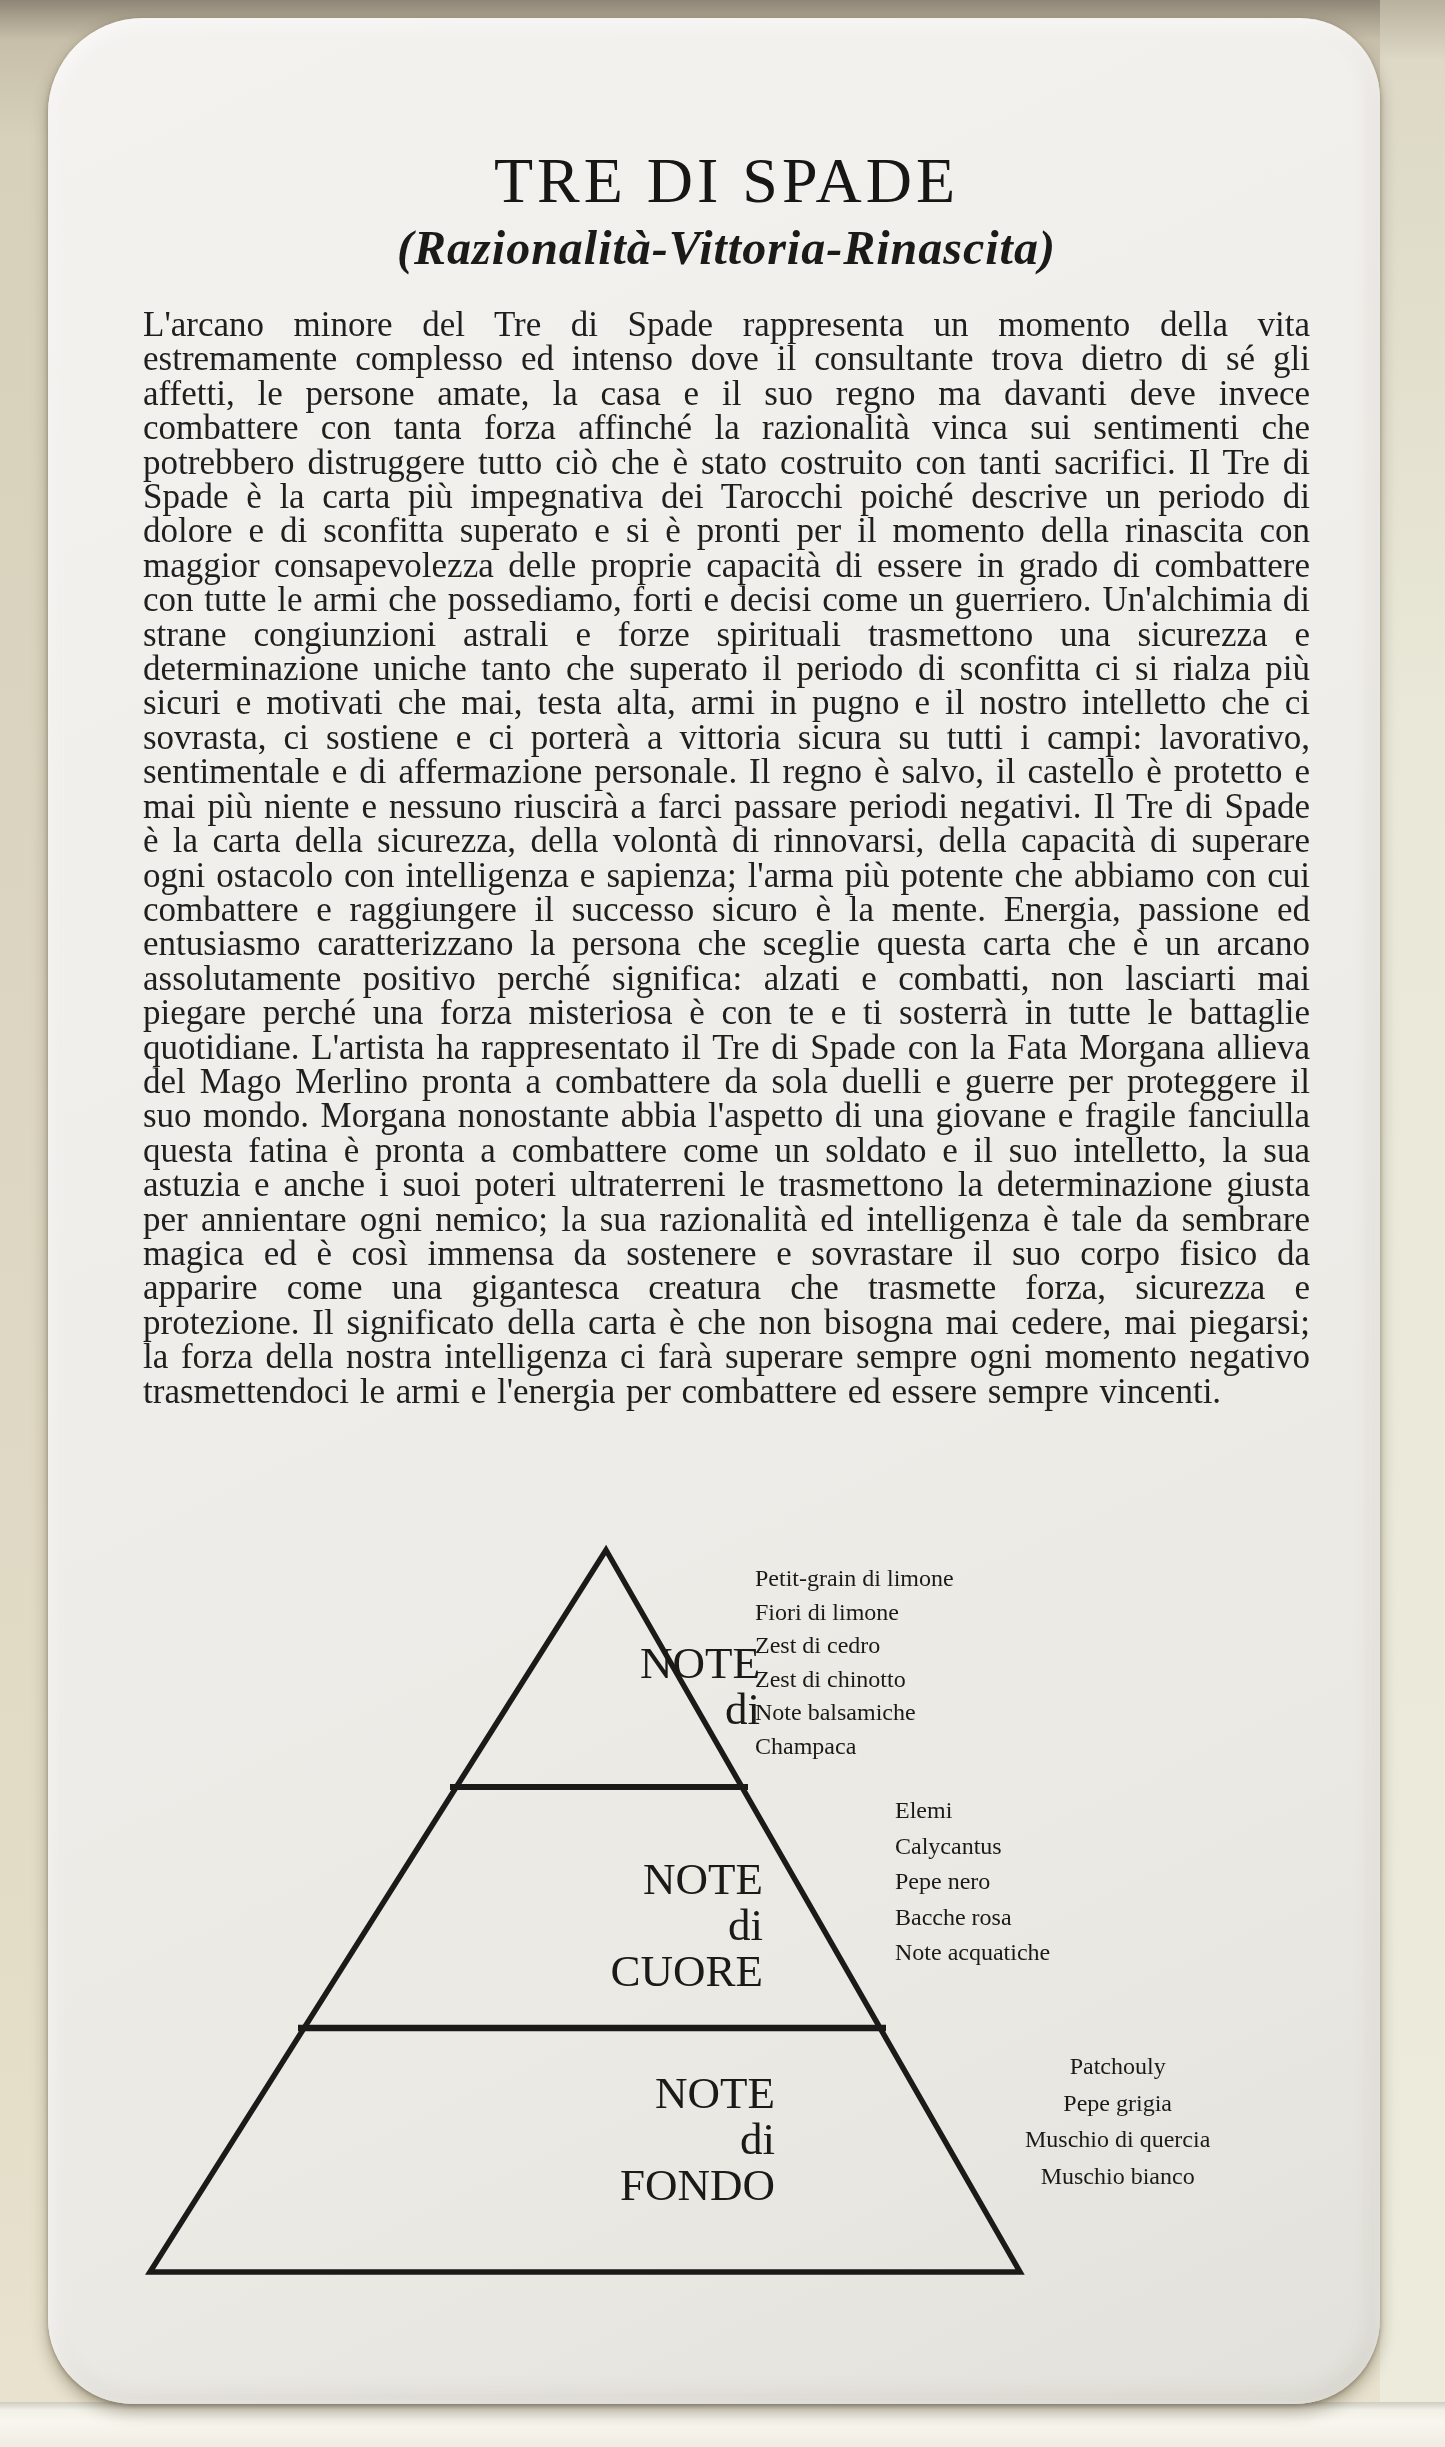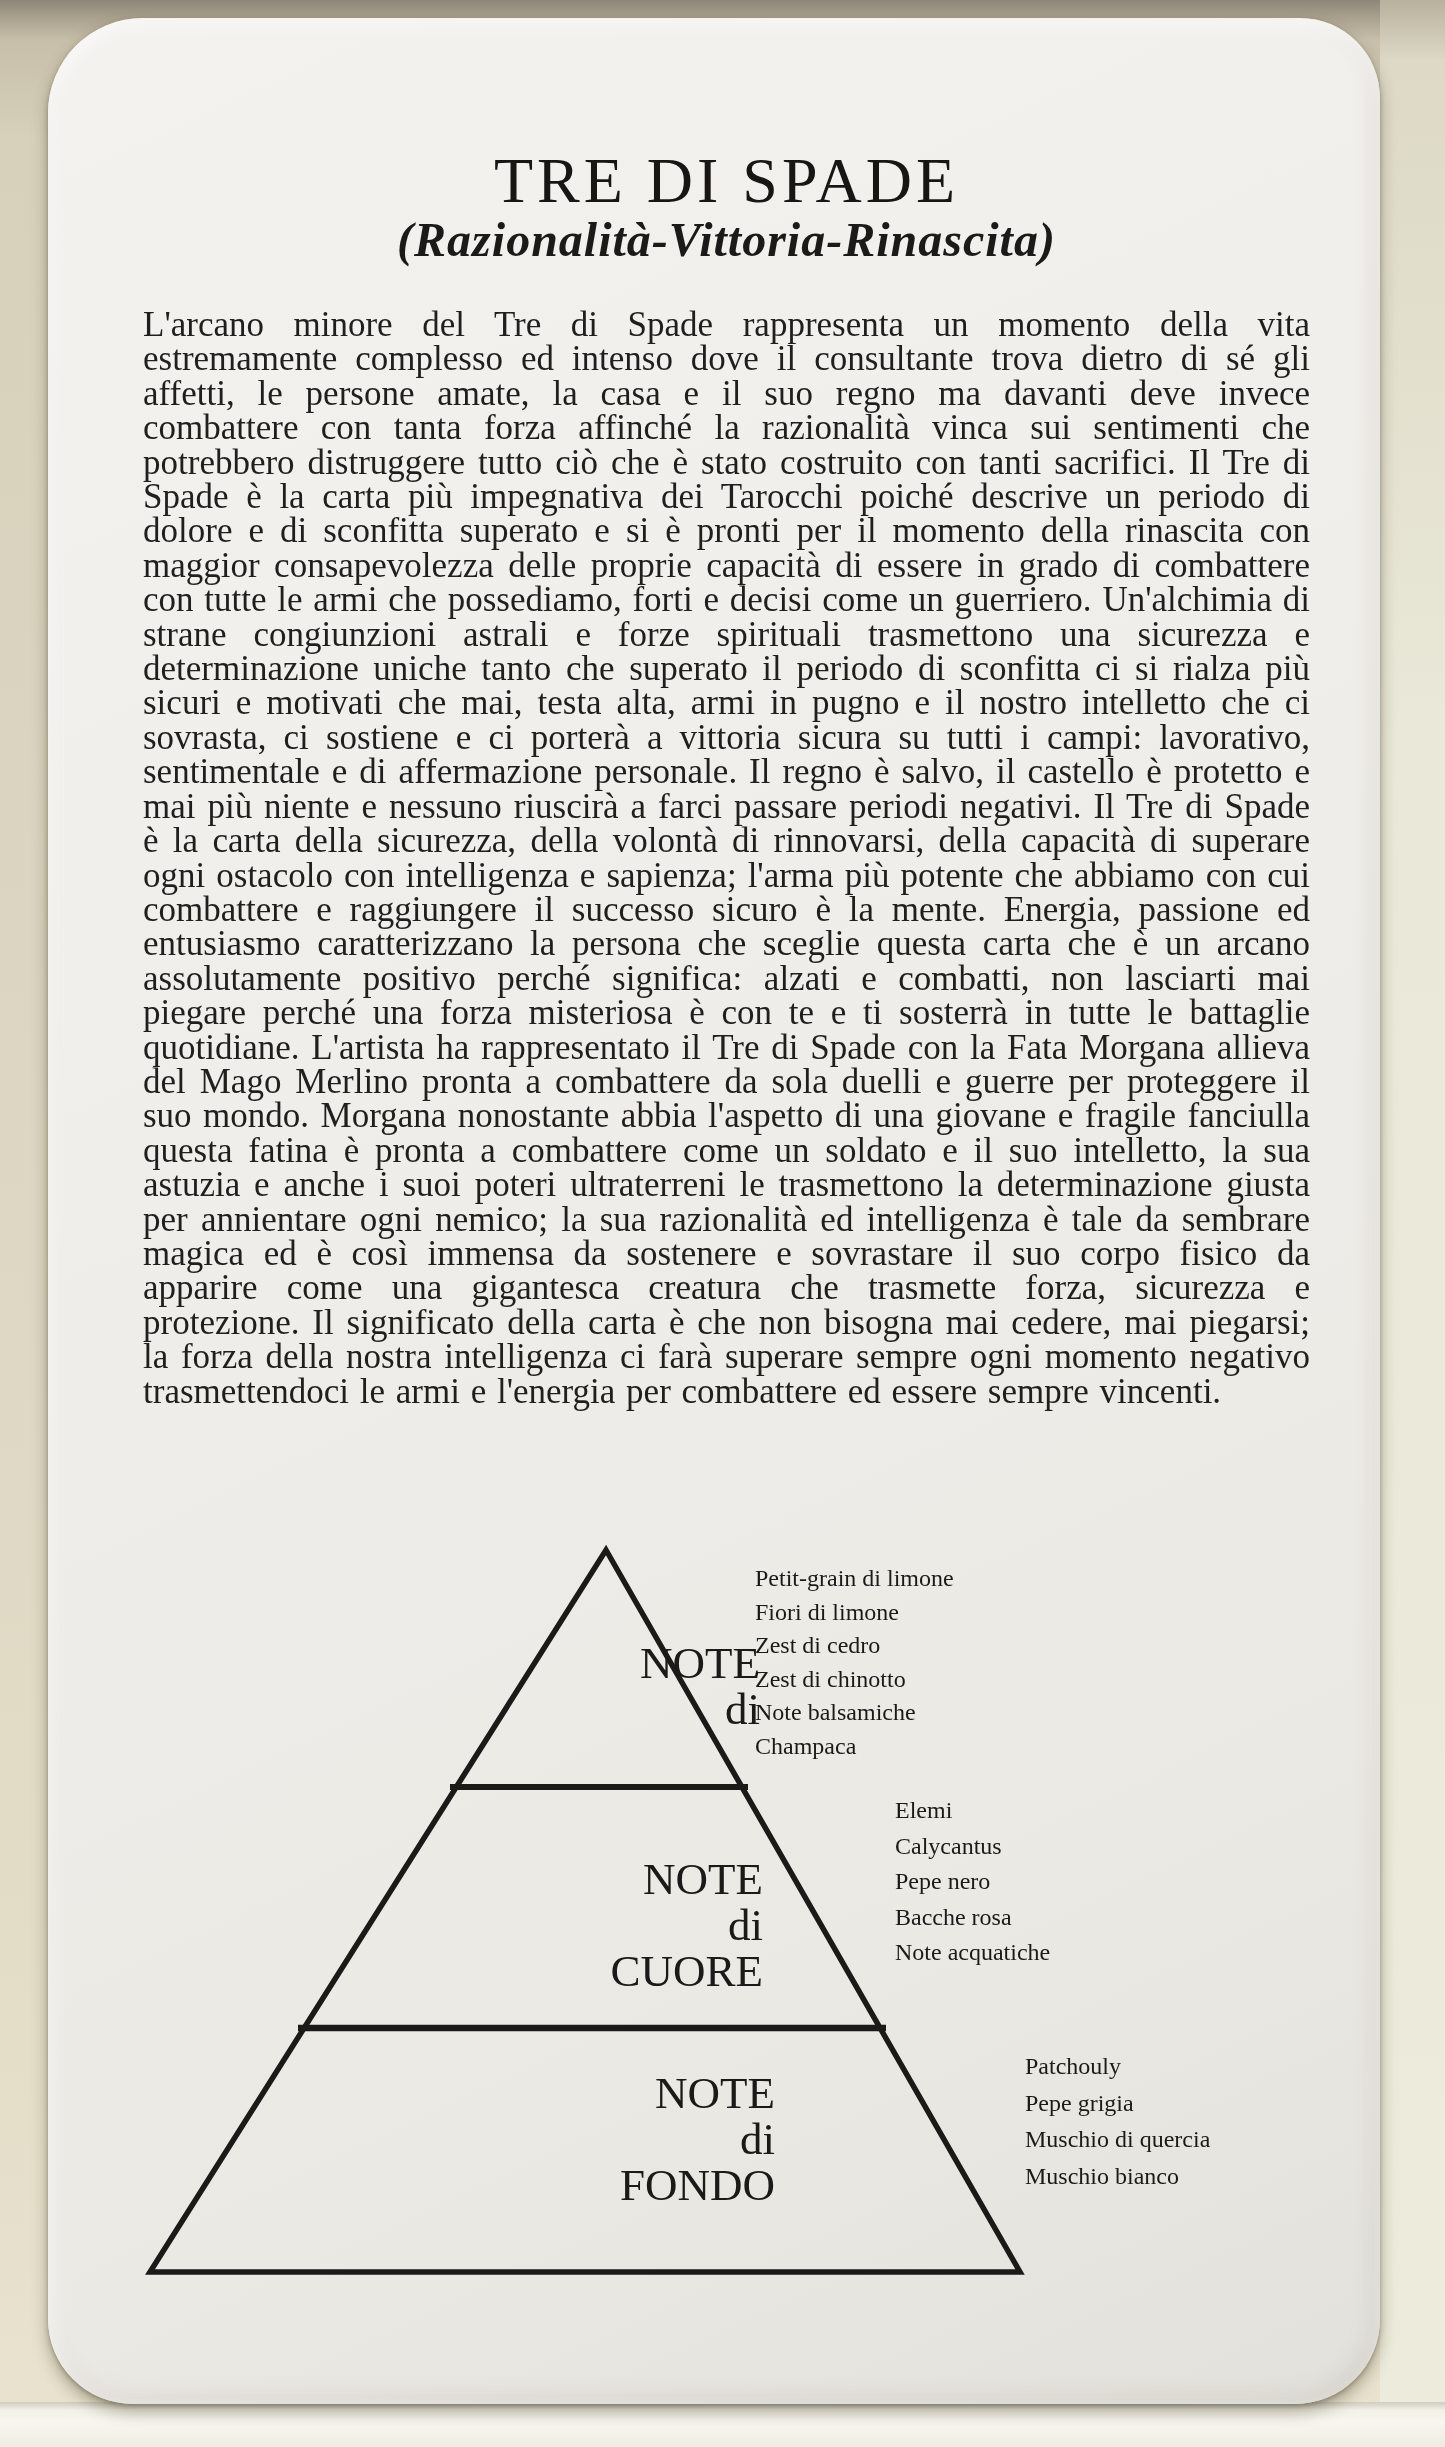--- a/index.html
+++ b/index.html
@@ -42,21 +42,21 @@
     margin: 0;
     text-align: center;
     font-size: 64px;
     font-weight: normal;
     letter-spacing: 4px;
     line-height: 70px;
     color: #171614;
   }
   .card-subtitle {
     position: absolute;
-    left: 95px; top: 194px; width: 1167px;
+    left: 95px; top: 202px; width: 1167px;
     margin: 0;
     text-align: center;
     font-size: 48px;
     font-weight: bold;
     font-style: italic;
     letter-spacing: 1px;
     line-height: 56px;
     color: #1b1a18;
   }
   .card-body {
@@ -89,21 +89,21 @@
   .pyr-label-cuore { left: 365px; top: 1838px; }
   .pyr-label-fondo { left: 377px; top: 2052px; }
   .notes-list {
     position: absolute;
     font-size: 24px;
     color: #1b1a18;
     white-space: nowrap;
   }
   .notes-top  { left: 707px; top: 1544px; line-height: 33.5px; }
   .notes-heart{ left: 847px; top: 1775px; line-height: 35.5px; }
-  .notes-base { left: 977px; top: 2030px; line-height: 36.5px; }
+  .notes-base { left: 977px; top: 2030px; line-height: 36.5px; text-align: center; }
   .card-footer {
     position: absolute;
     left: 93px; top: 2285px;
     margin: 0;
     font-size: 43px;
     font-weight: bold;
     letter-spacing: 1.5px;
     color: #171614;
   }
 </style>

